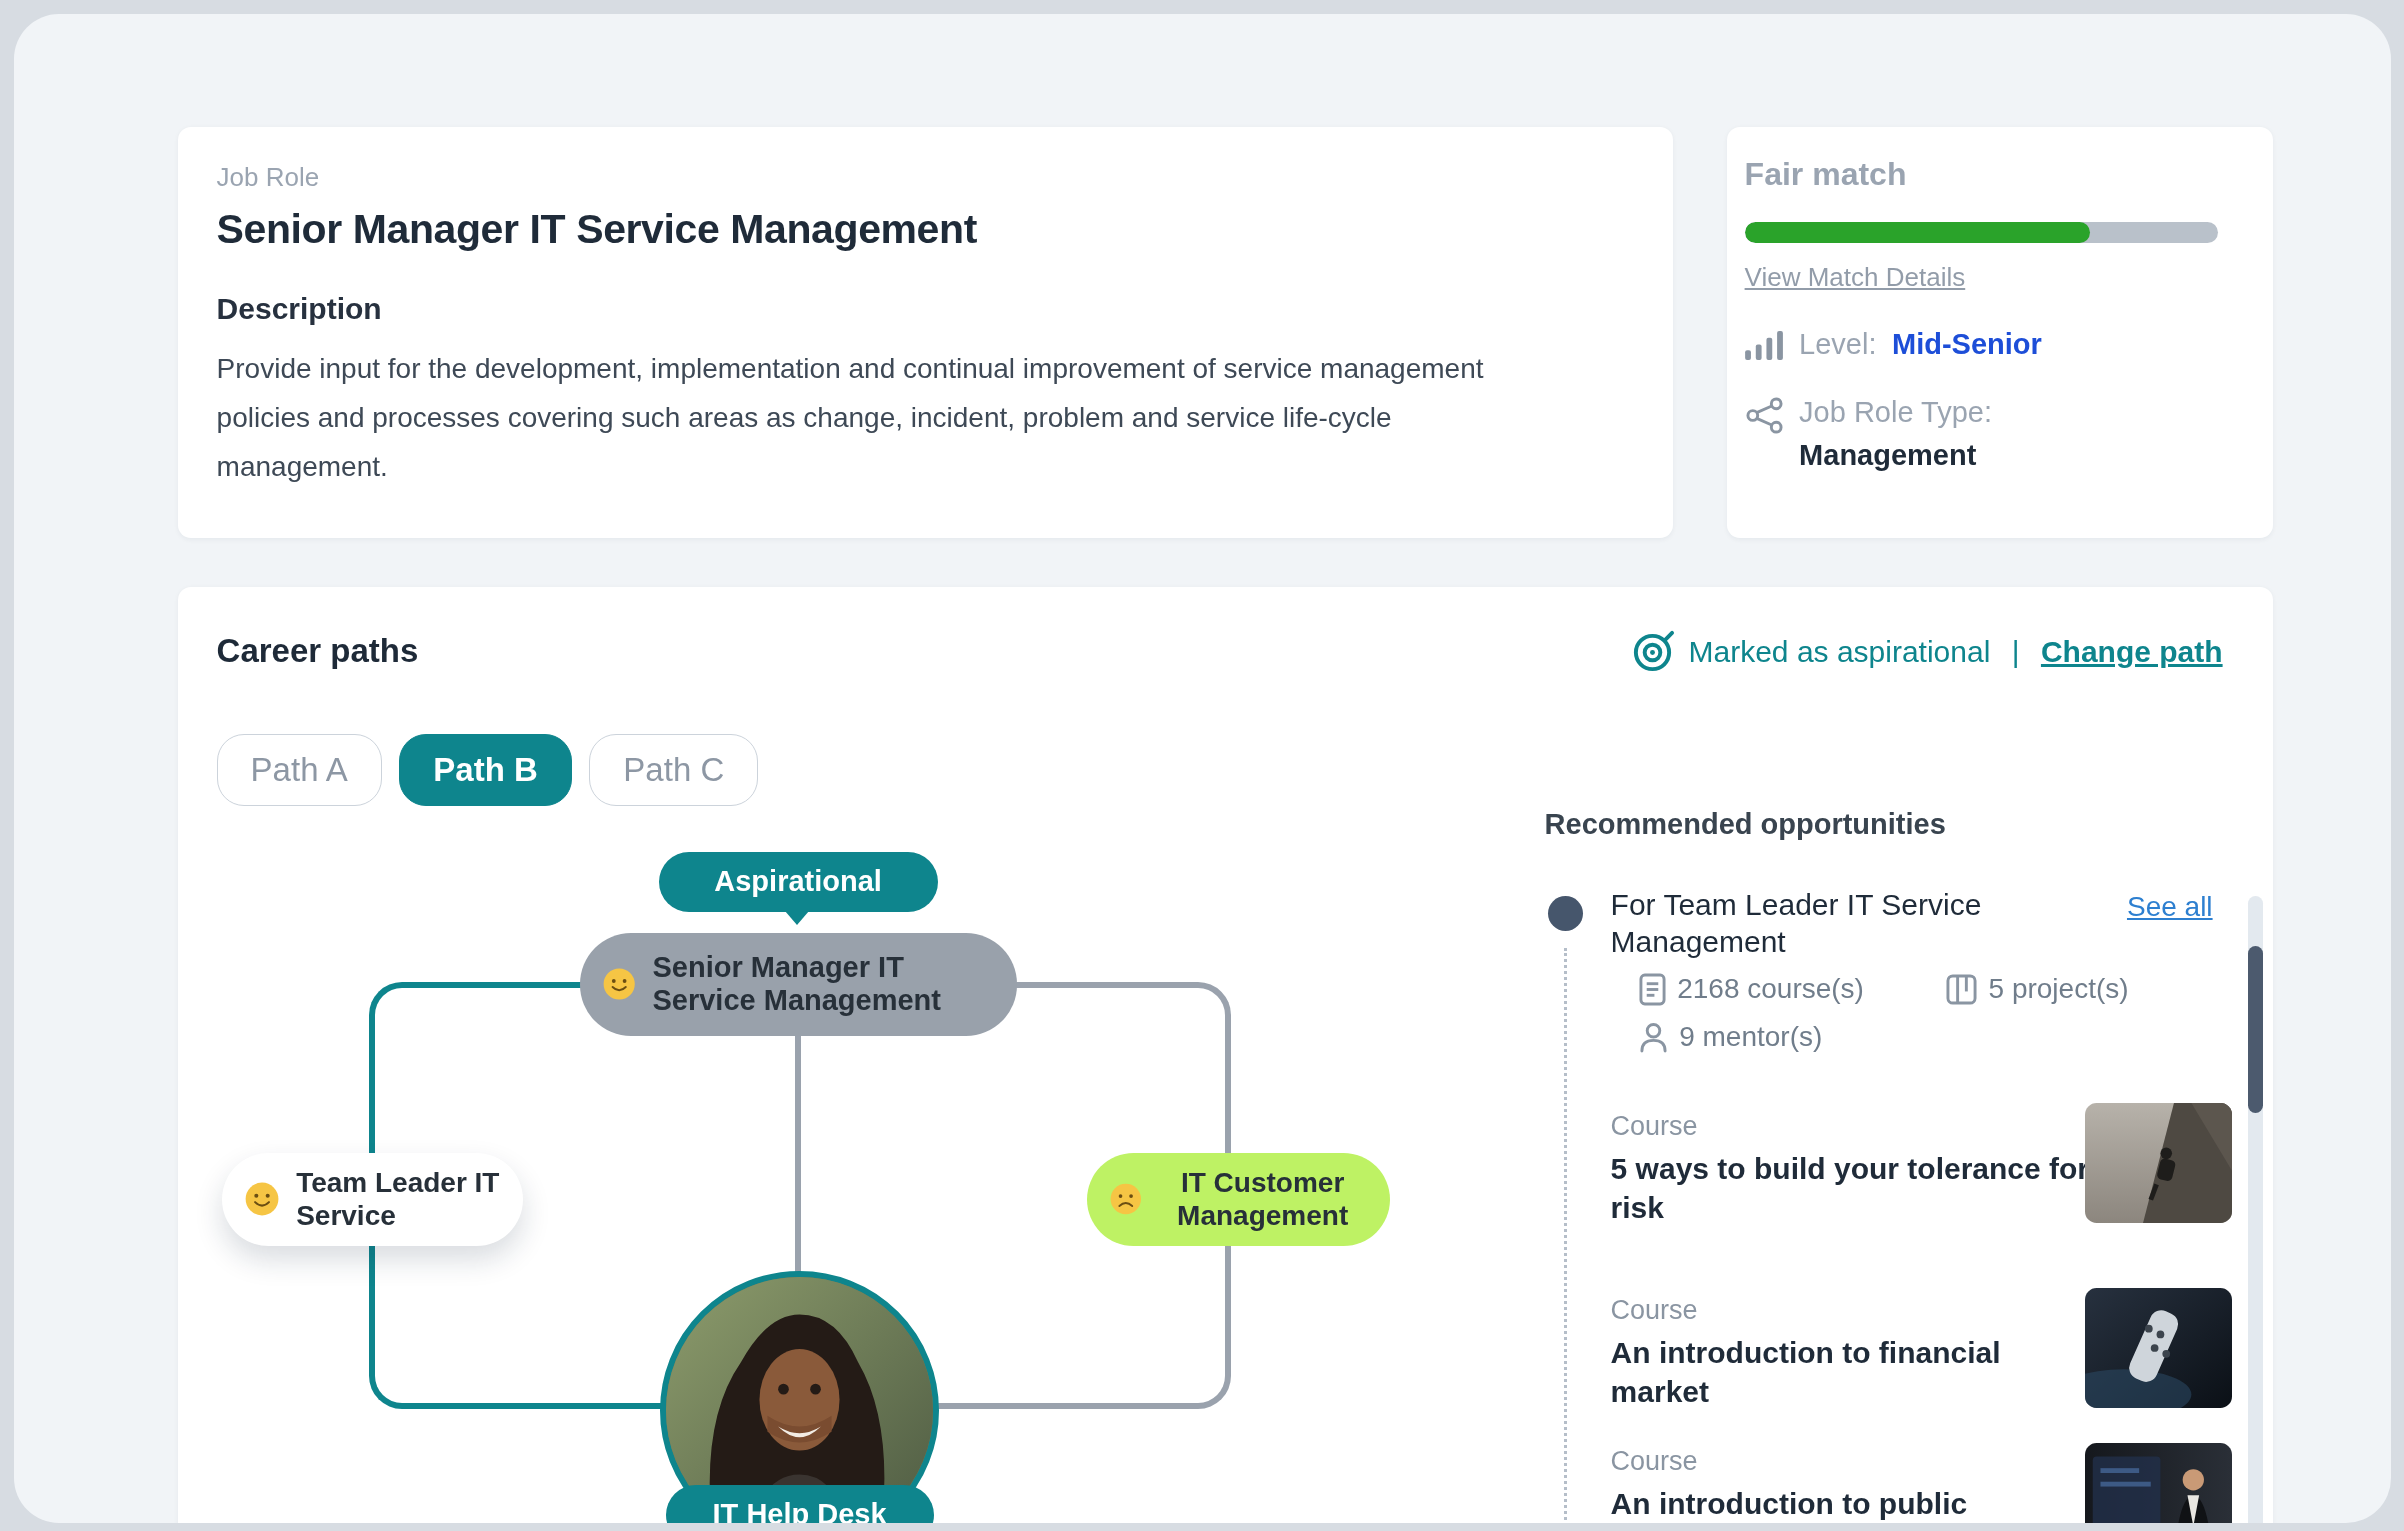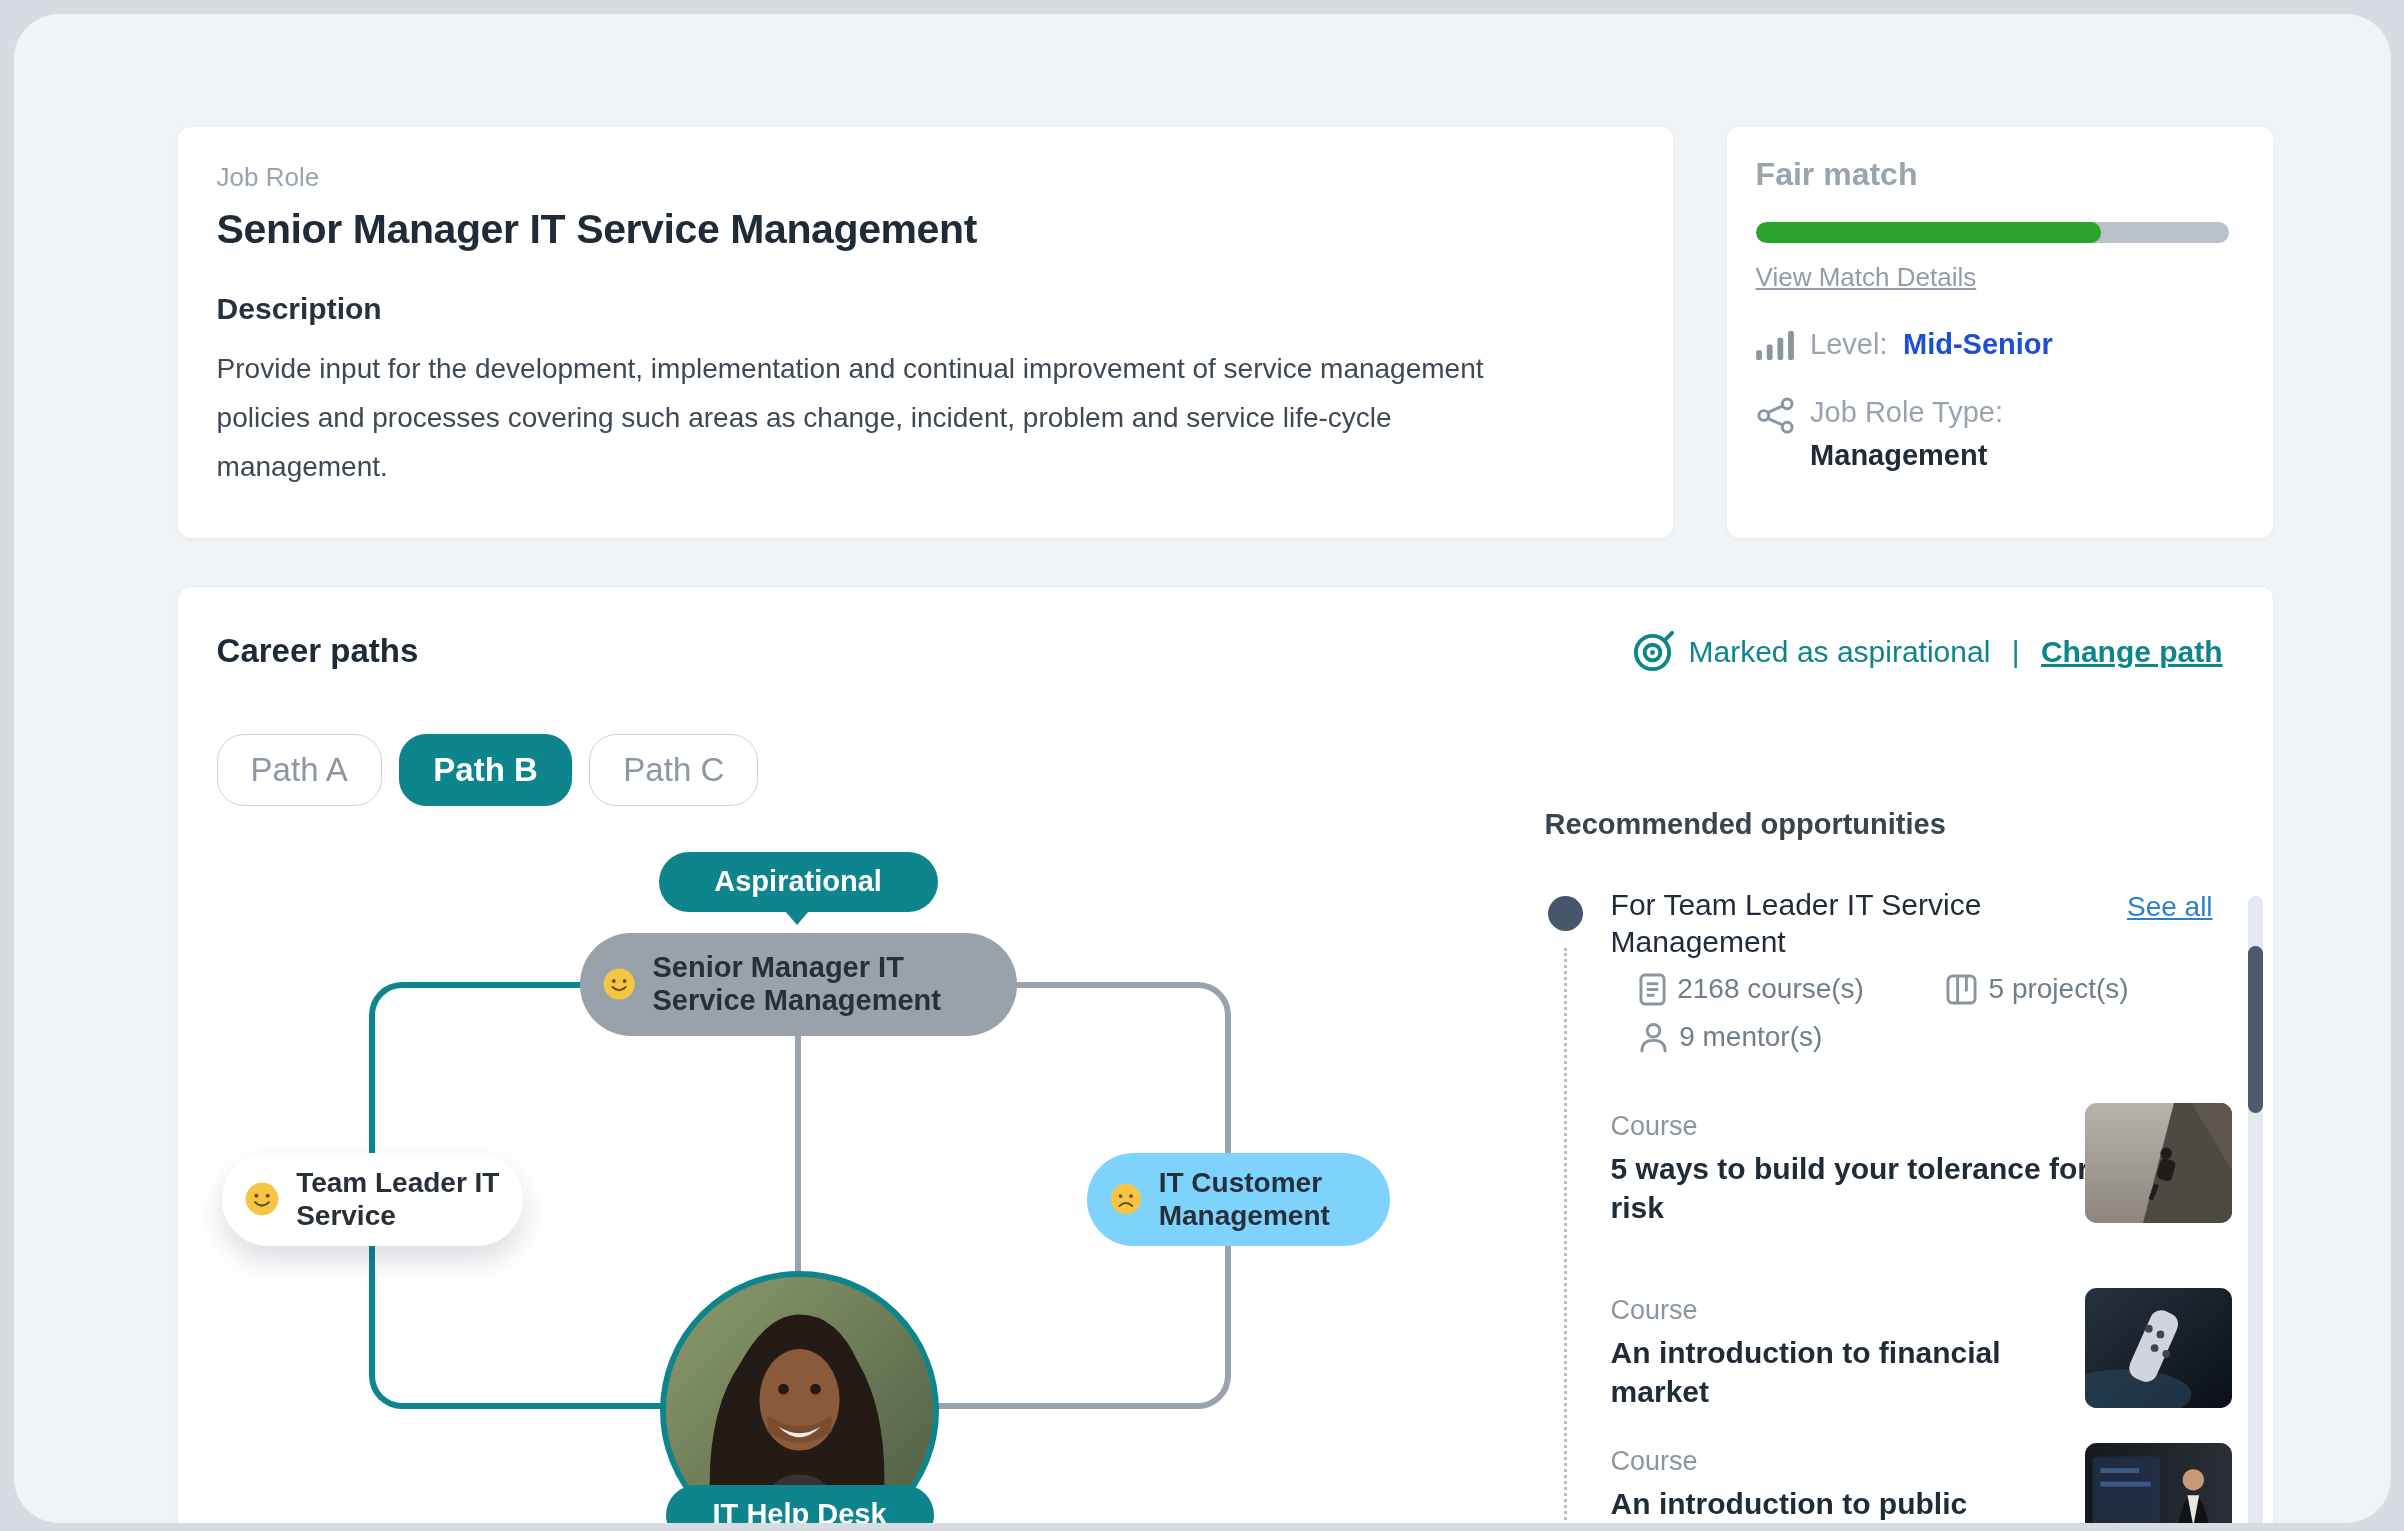--- a/index.html
+++ b/index.html
@@ -12,21 +12,21 @@
   }
   .panel {
     position: absolute; left: 13.6px; right: 13.6px; top: 13.6px; bottom: 7.8px;
     background: #f1f4f7; border-radius: 45px; overflow: hidden;
   }
   .card {
     position: absolute; background: #ffffff; border-radius: 13px;
     box-shadow: 0 1.9px 5.8px rgba(22,40,63,0.05);
   }
   #job-card   { left: 164px;  top: 113px; width: 1495px; height: 411px; padding: 35px 39px; }
-  #match-card { left: 1713px; top: 113px; width: 546px;  height: 411px; padding: 29px 29px; }
+  #match-card { left: 1713px; top: 113px; width: 546px;  height: 411px; padding: 29px 18px; }
   #paths-card { left: 164px;  top: 573px; width: 2095px; height: 980px; }
 
   
   .label-muted { font-size: 26px; color: #9aa4b1; }
   .job-title { font-size: 41px; font-weight: bold; color: #1f2b39; margin-top: 13.6px; letter-spacing: -0.4px; }
   .desc-heading { font-size: 30px; font-weight: bold; color: #27313f; margin-top: 39px; }
   .desc-text { font-size: 28px; color: #3e4956; margin-top: 17.5px; line-height: 49px; max-width: 1271px; }
 
   
   .match-title { font-size: 32px; font-weight: bold; color: #9aa4b1; }
@@ -69,21 +69,21 @@
   }
   .connector-gray {
     position: absolute; left: 620px; top: 395px; width: 433px; height: 427px;
     border: 6.8px solid #9aa2ad; border-left: none; border-radius: 0 33px 33px 0; z-index: 1;
   }
   .connector-center { position: absolute; left: 617px; top: 444px; width: 6.8px; height: 245px; background: #9aa2ad; z-index: 1; }
 
   .node { position: absolute; display: flex; align-items: center; gap: 17.5px; z-index: 4; border-radius: 51px; padding: 0 23px; cursor: pointer; }
   .node-top  { left: 402px; top: 346px; width: 437px; height: 103px; background: #99a1ab; }
   .node-left { left: 44px;  top: 566px; width: 301px; height: 93px;  background: #ffffff; box-shadow: 0 13.6px 29px rgba(20,40,60,0.16); }
-  .node-right{ left: 909px; top: 566px; width: 303px; height: 93px;  background: #7dd3fc; }
+  .node-right{ left: 909px; top: 566px; width: 303px; height: 93px;  background: #bef264; text-align: center; }
   .node-text { font-size: 28px; font-weight: bold; color: #273039; line-height: 33px; }
   .node-top .node-text { font-size: 29px; }
 
   .avatar {
     position: absolute; left: 482px; top: 684px; width: 279px; height: 279px;
     border-radius: 50%; border: 6.8px solid #0e858d; overflow: hidden; z-index: 5; background: #6d7c57; cursor: pointer;
   }
   .avatar svg { display: block; width: 100%; height: 100%; }
   .current-pill {
     position: absolute; left: 488px; top: 898px; width: 268px; height: 60px;

